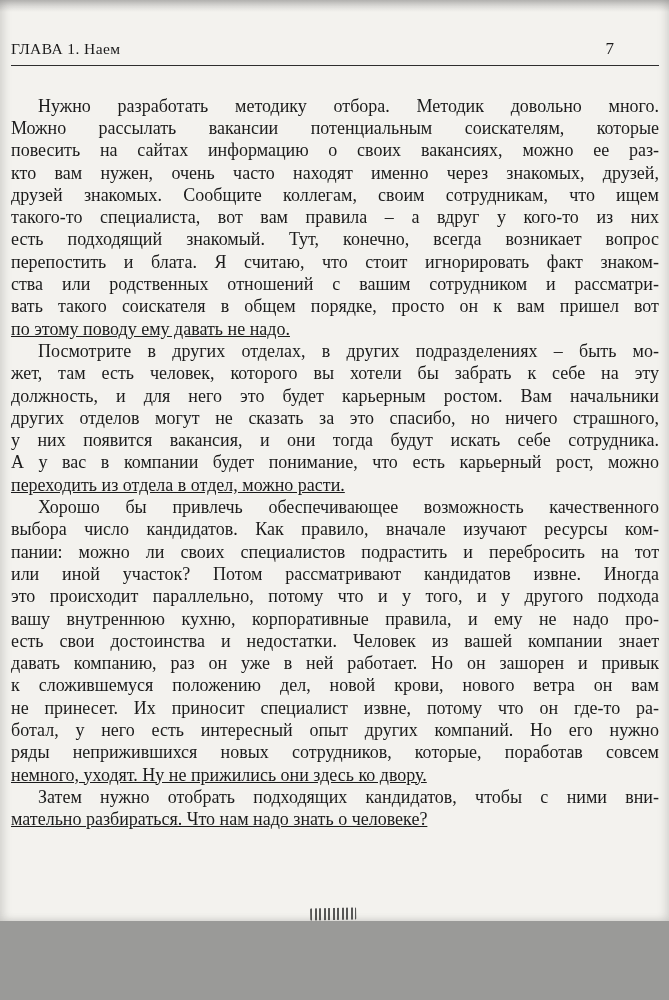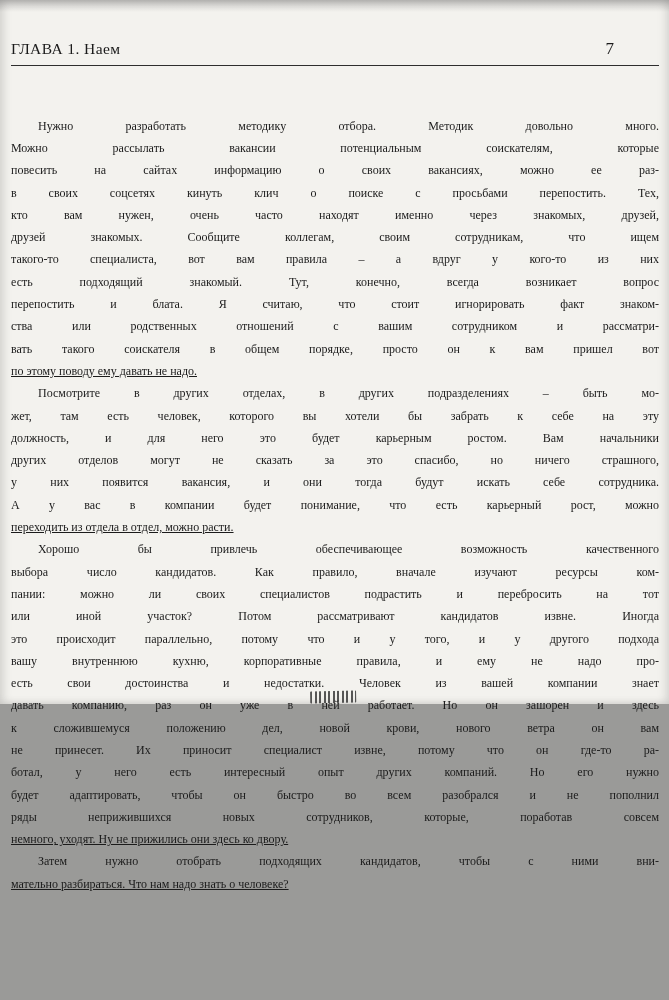--- a/index.html
+++ b/index.html
@@ -3,35 +3,35 @@
 <meta charset="utf-8">
 <style>
   html, body { margin: 0; padding: 0; }
   body {
     width: 669px; height: 1000px; overflow: hidden;
     background: #9a9a98;
     font-family: "Liberation Serif", "DejaVu Serif", serif;
   }
   .page {
     position: relative;
-    width: 669px; height: 704px;
+    width: 669px; height: 921px;
     box-sizing: border-box;
     background: linear-gradient(180deg, #c6c5c3 0px, #f3f2ee 12px, #f3f2ee 980px, #dbd9d5 1000px);
     box-shadow: inset 4px 0 8px rgba(0,0,0,.12), inset -4px 0 8px rgba(0,0,0,.10);
     color: #1b1b1b;
     padding: 40px 10px 0 11px;
   }
   .header {
     display: flex; justify-content: space-between; align-items: baseline;
     line-height: 1.1;
   }
   .chapter { font-size: 15.5px; letter-spacing: .4px; }
   .pagenum { font-size: 17px; padding-right: 45px; }
   .rule { border-top: 1.7px solid #2e2e2e; margin-top: 6px; }
-  .bodytext { margin-top: 49px; font-size: 12px; line-height: 22.3px; }
+  .bodytext { margin-top: 29px; font-size: 18px; line-height: 22.3px; }
   .para { margin: 0; }
   .line { text-align: justify; text-align-last: justify; }
   .line.last { text-align-last: left; text-decoration: underline; }
   .line.first { text-indent: 27px; }
   .artifact {
     position: absolute; left: 50%; bottom: 1px;
     transform: translateX(-54%) rotate(-1deg);
     width: 46px; height: 12px;
     background: repeating-linear-gradient(90deg, #2f2f2f 0 2px, rgba(0,0,0,0) 2px 4.5px);
     opacity: .8; border-radius: 1px;
@@ -44,21 +44,20 @@
   <div class="header">
     <span class="chapter">ГЛАВА 1. Наем</span>
     <span class="pagenum">7</span>
   </div>
   <div class="rule"></div>
   <div class="bodytext">
       <div class="para">
         <div class="line first">Нужно разработать методику отбора. Методик довольно много.</div>
         <div class="line">Можно рассылать вакансии потенциальным соискателям, которые</div>
         <div class="line">повесить на сайтах информацию о своих вакансиях, можно ее раз-</div>
-        <div class="line">в своих соцсетях кинуть клич о поиске с просьбами перепостить. Тех,</div>
         <div class="line">кто вам нужен, очень часто находят именно через знакомых, друзей,</div>
         <div class="line">друзей знакомых. Сообщите коллегам, своим сотрудникам, что ищем</div>
         <div class="line">такого-то специалиста, вот вам правила – а вдруг у кого-то из них</div>
         <div class="line">есть подходящий знакомый. Тут, конечно, всегда возникает вопрос</div>
         <div class="line">перепостить и блата. Я считаю, что стоит игнорировать факт знаком-</div>
         <div class="line">ства или родственных отношений с вашим сотрудником и рассматри-</div>
         <div class="line">вать такого соискателя в общем порядке, просто он к вам пришел вот</div>
         <div class="line last">по этому поводу ему давать не надо.</div>
       </div>
       <div class="para">
@@ -71,25 +70,24 @@
         <div class="line last">переходить из отдела в отдел, можно расти.</div>
       </div>
       <div class="para">
         <div class="line first">Хорошо бы привлечь обеспечивающее возможность качественного</div>
         <div class="line">выбора число кандидатов. Как правило, вначале изучают ресурсы ком-</div>
         <div class="line">пании: можно ли своих специалистов подрастить и перебросить на тот</div>
         <div class="line">или иной участок? Потом рассматривают кандидатов извне. Иногда</div>
         <div class="line">это происходит параллельно, потому что и у того, и у другого подхода</div>
         <div class="line">вашу внутреннюю кухню, корпоративные правила, и ему не надо про-</div>
         <div class="line">есть свои достоинства и недостатки. Человек из вашей компании знает</div>
-        <div class="line">давать компанию, раз он уже в ней работает. Но он зашорен и здесь</div>
+        <div class="line">давать компанию, раз он уже в ней работает. Но он зашорен и привык</div>
         <div class="line">к сложившемуся положению дел, новой крови, нового ветра он вам</div>
         <div class="line">не принесет. Их приносит специалист извне, потому что он где-то ра-</div>
         <div class="line">ботал, у него есть интересный опыт других компаний. Но его нужно</div>
-        <div class="line">будет адаптировать, чтобы он быстро во всем разобрался и не пополнил</div>
         <div class="line">ряды неприжившихся новых сотрудников, которые, поработав совсем</div>
         <div class="line last">немного, уходят. Ну не прижились они здесь ко двору.</div>
       </div>
       <div class="para">
         <div class="line first">Затем нужно отобрать подходящих кандидатов, чтобы с ними вни-</div>
         <div class="line last">мательно разбираться. Что нам надо знать о человеке?</div>
       </div>
     </div>
   <div class="artifact"></div>
 </div>

